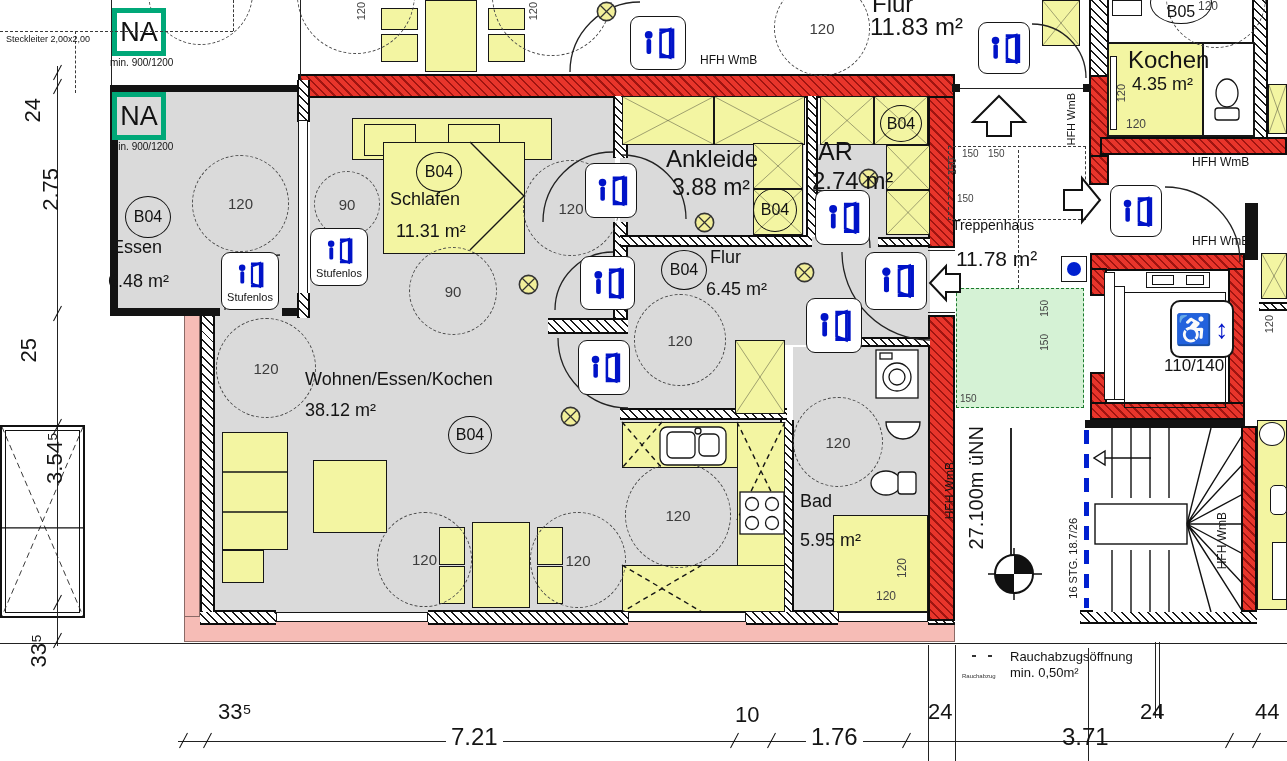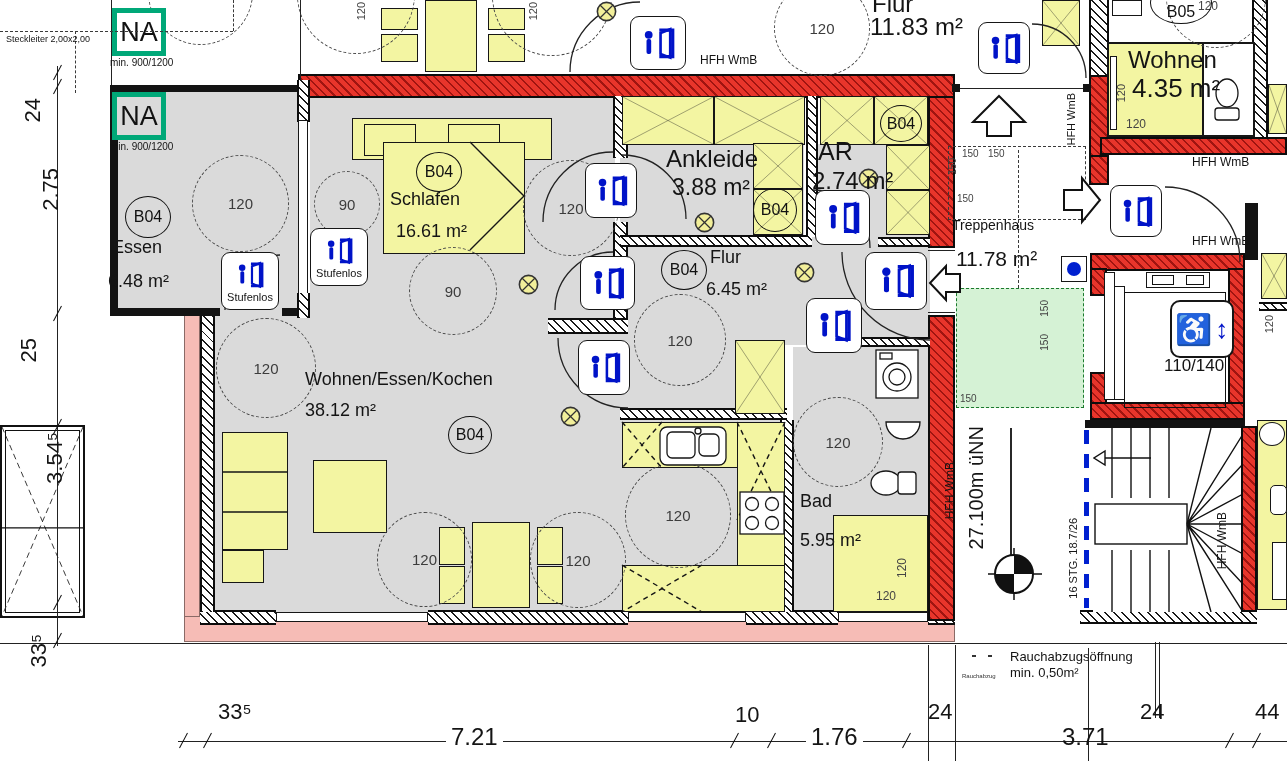--- a/index.html
+++ b/index.html
@@ -472,36 +472,36 @@
   <div class="a b04" style="left:845px;top:560px;width:42px;height:40px">
       <span>B04</span>
     </div>
   <div class="a b04" style="left:1150px;top:-18px;width:62px;height:42px;align-items:flex-end;padding-bottom:2px">
       <span>B05</span>
     </div>
 
   <div class="a lb rn" style="left:112px;top:238px">Essen</div>
   <div class="a lb rn" style="left:108px;top:272px">6.48 m²</div>
   <div class="a lb rn" style="left:390px;top:190px">Schlafen</div>
-  <div class="a lb rn" style="left:396px;top:222px">16.61 m²</div>
+  <div class="a lb rn" style="left:396px;top:222px">11.31 m²</div>
   <div class="a lb" style="left:666px;top:146px;font-size:24px">Ankleide</div>
   <div class="a lb" style="left:672px;top:175px;font-size:23px">3.88 m²</div>
   <div class="a lb" style="left:818px;top:138px;font-size:25px">AR</div>
   <div class="a lb" style="left:812px;top:168px;font-size:24px">2.74 m²</div>
   <div class="a lb rn" style="left:710px;top:248px">Flur</div>
   <div class="a lb rn" style="left:706px;top:280px">6.45 m²</div>
   <div class="a lb rn" style="left:305px;top:370px">Wohnen/Essen/Kochen</div>
   <div class="a lb rn" style="left:305px;top:401px">38.12 m²</div>
   <div class="a yl" style="left:833px;top:515px;width:95px;height:97px"></div>
   <div class="a lb rn" style="left:800px;top:492px">Bad</div>
   <div class="a lb rn" style="left:800px;top:531px">5.95 m²</div>
   <div class="a lb" style="left:872px;top:-9px;font-size:24px">Flur</div>
   <div class="a lb" style="left:870px;top:14px;font-size:24px">11.83 m²</div>
-  <div class="a lb" style="left:1128px;top:47px;font-size:24px">Wohnen</div>
-  <div class="a lb" style="left:1132px;top:75px;font-size:26px">4.35 m²</div>
+  <div class="a lb" style="left:1128px;top:47px;font-size:24px">Kochen</div>
+  <div class="a lb" style="left:1132px;top:75px;font-size:18px">4.35 m²</div>
   <div class="a lb" style="left:952px;top:218px;font-size:14px">Treppenhaus</div>
   <div class="a lb" style="left:956px;top:248px;font-size:21px">11.78 m²</div>
 
   <div class="a lb" style="left:876px;top:590px;font-size:12px;color:#444">120</div>
   <div class="a vlb" style="left:896px;top:558px;font-size:12px;color:#444">120</div>
   <div class="a vlb" style="left:1116px;top:84px;font-size:11px;color:#444">120</div>
   <div class="a lb" style="left:1126px;top:118px;font-size:12px;color:#444">120</div>
 
   <div class="a lb" style="left:962px;top:149px;font-size:10px;color:#444">150</div>
   <div class="a lb" style="left:988px;top:149px;font-size:10px;color:#444">150</div>

